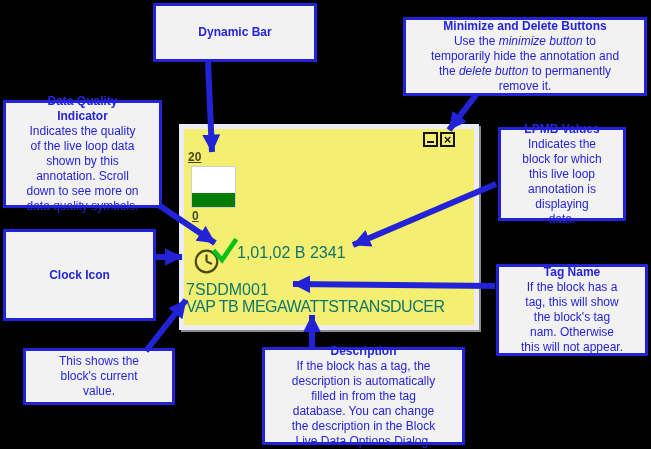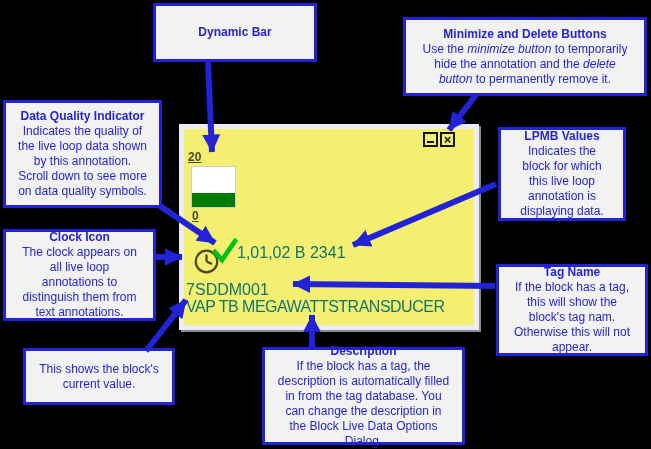--- a/index.html
+++ b/index.html
@@ -5,21 +5,21 @@
   html,body { margin:0; padding:0; background:#000; }
   #canvas {
     position:relative; width:651px; height:449px; background:#000000;
     font-family:"Liberation Sans", sans-serif; overflow:hidden;
   }
   
   .callout {
     position:absolute; box-sizing:border-box; z-index:2;
     background:#F2F2F2; border:3px solid #2222D6;
     color:#2424DC; font-size:12px; line-height:15px; text-align:center;
-    padding:4px 12px; display:flex; flex-direction:column; justify-content:center;
+    padding:4px 20px; display:flex; flex-direction:column; justify-content:center;
   }
   .c-title { font-weight:bold; }
   .c-body i { font-style:italic; }
   
   #arrows { position:absolute; left:0; top:0; z-index:3; pointer-events:none; }
   
   .anno {
     position:absolute; left:179px; top:124px; width:300px; height:206px;
     box-sizing:border-box; background:#F4EF70;
     border:5px solid #ECECF4; box-shadow:2px 2px 0 #8A8A94; z-index:1;
@@ -113,21 +113,20 @@
     <div class="c-body"><span>Use the </span><i>minimize button</i><span> to temporarily hide the annotation and the </span><i>delete button</i><span> to permanently remove it.</span></div>
   </div>
 
   <div class="callout" style="left:3px;top:100px;width:159px;height:108px">
     <div class="c-title">Data Quality Indicator</div>
     <div class="c-body">Indicates the quality of the live loop data shown by this annotation. Scroll down to see more on data quality symbols.</div>
   </div>
 
   <div class="callout" style="left:3px;top:229px;width:153px;height:92px">
     <div class="c-title">Clock Icon</div>
-    <div class="c-body">The clock appears on all live loop annotations to distinguish them from text annotations.</div>
   </div>
 
   <div class="callout" style="left:23px;top:348px;width:152px;height:57px">
     <div class="c-body">This shows the block's current value.</div>
   </div>
 
   <div class="callout" style="left:262px;top:347px;width:203px;height:98px">
     <div class="c-title">Description</div>
     <div class="c-body">If the block has a tag, the description is automatically filled in from the tag database. You can change the description in the Block Live Data Options Dialog.</div>
   </div>

